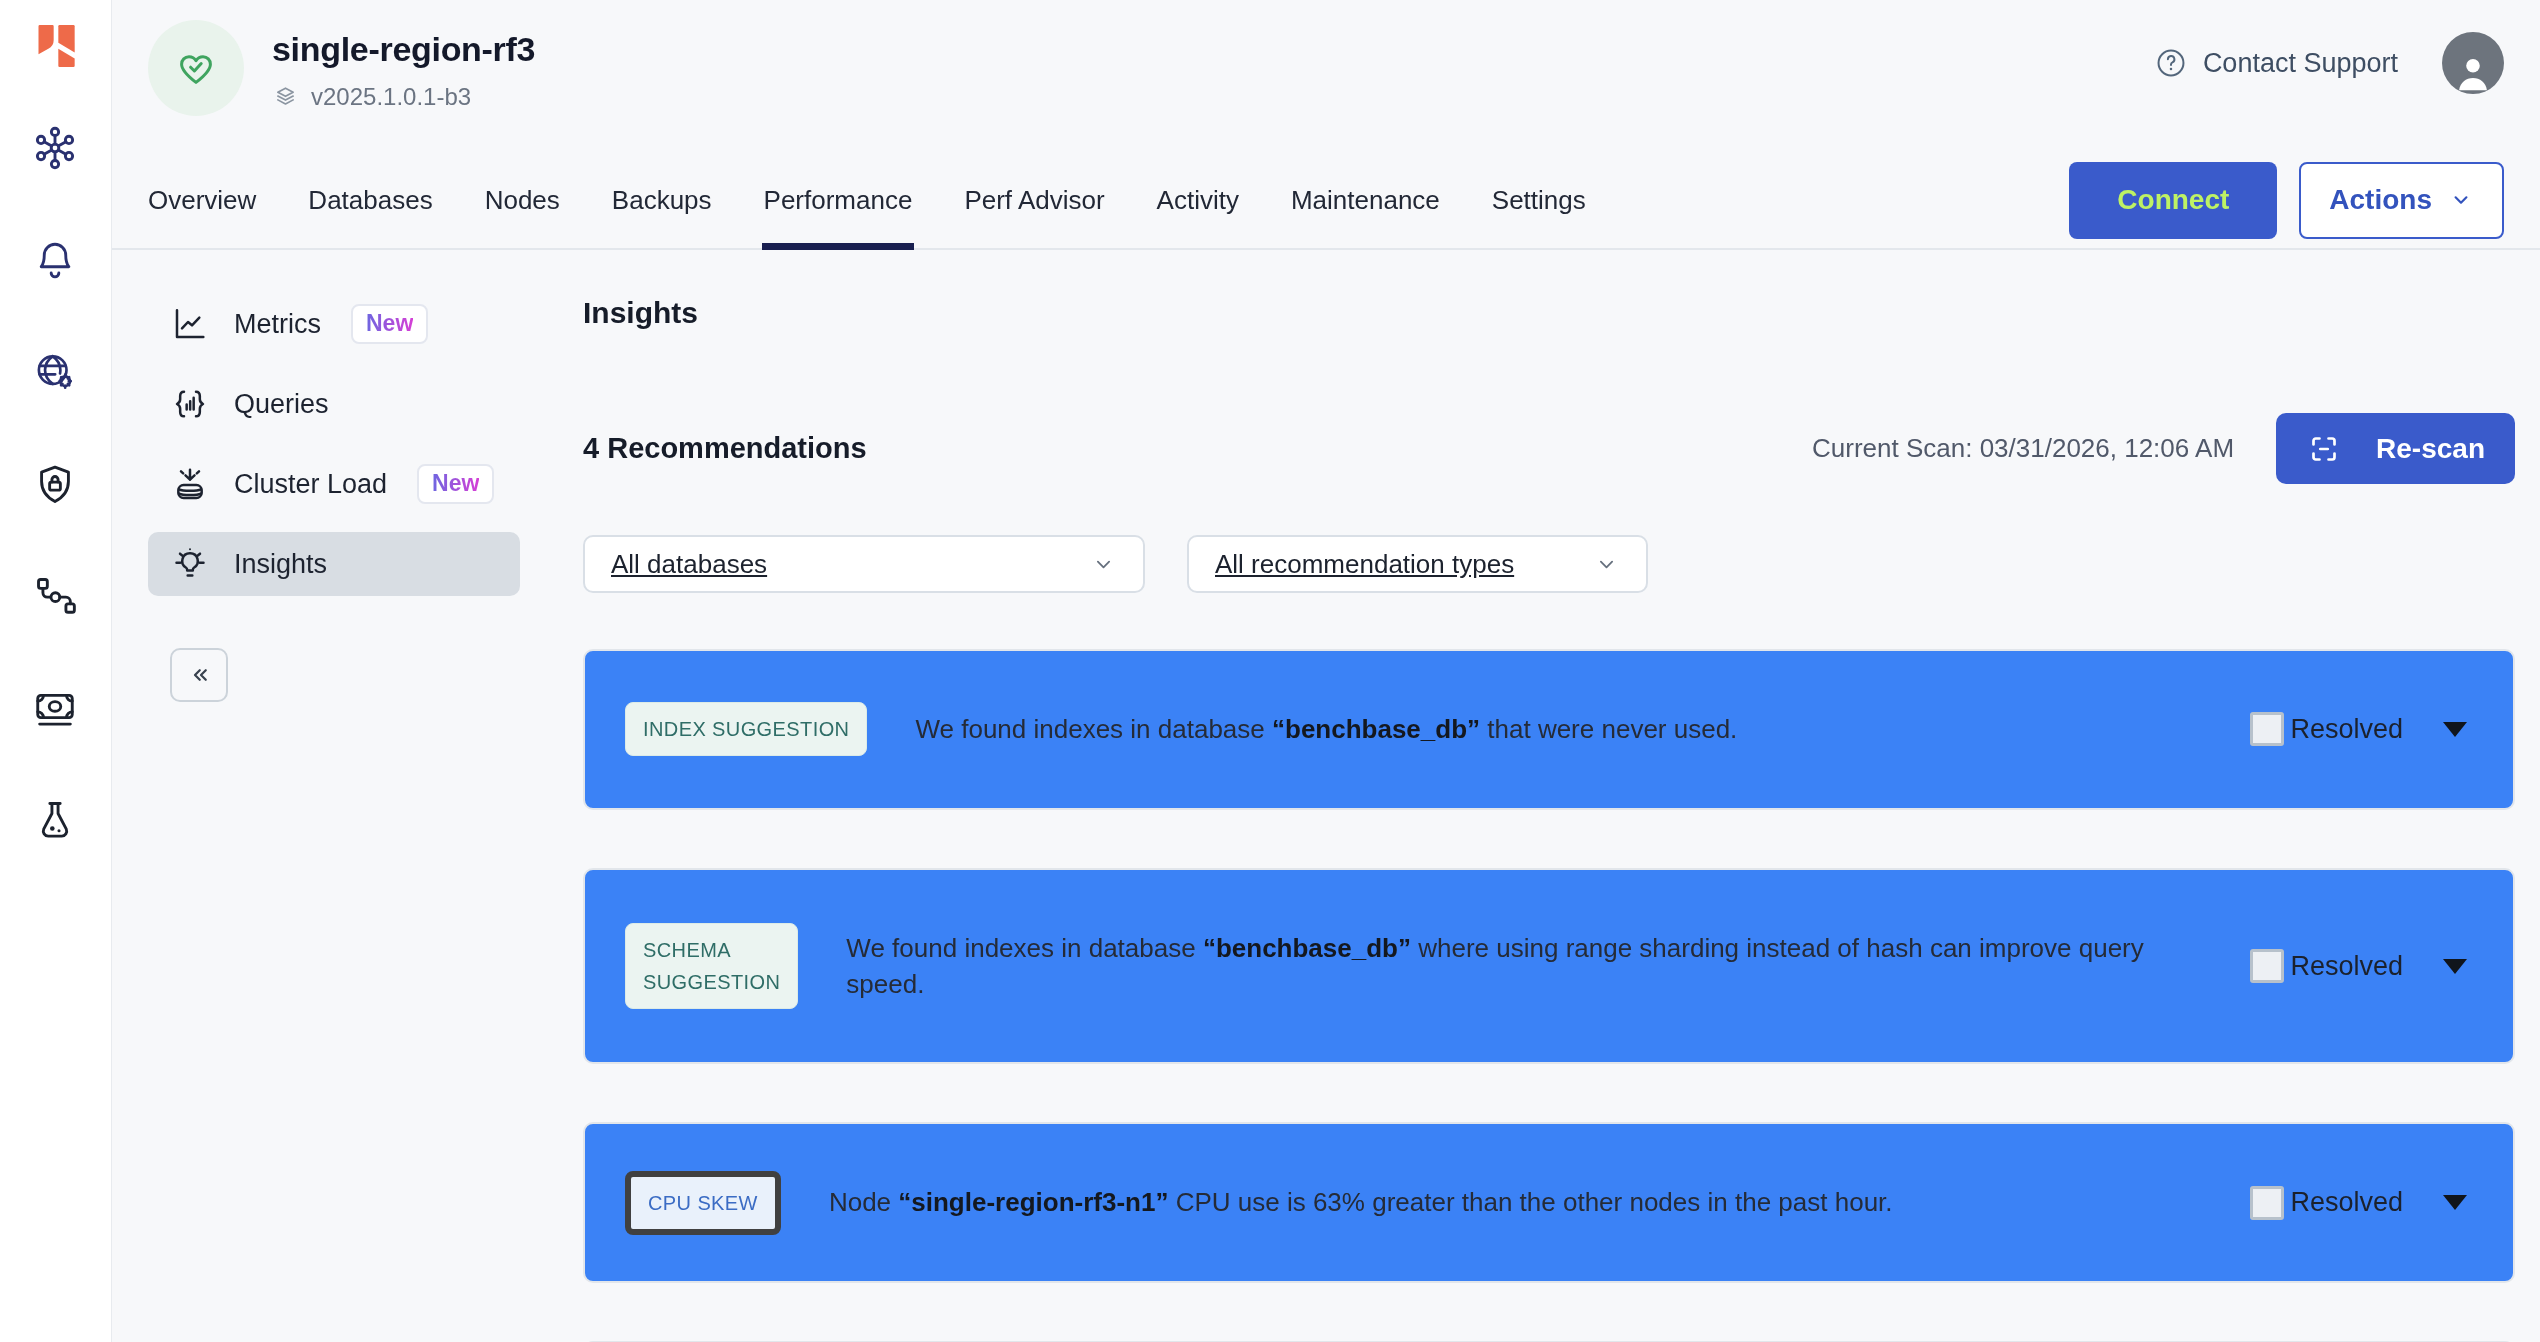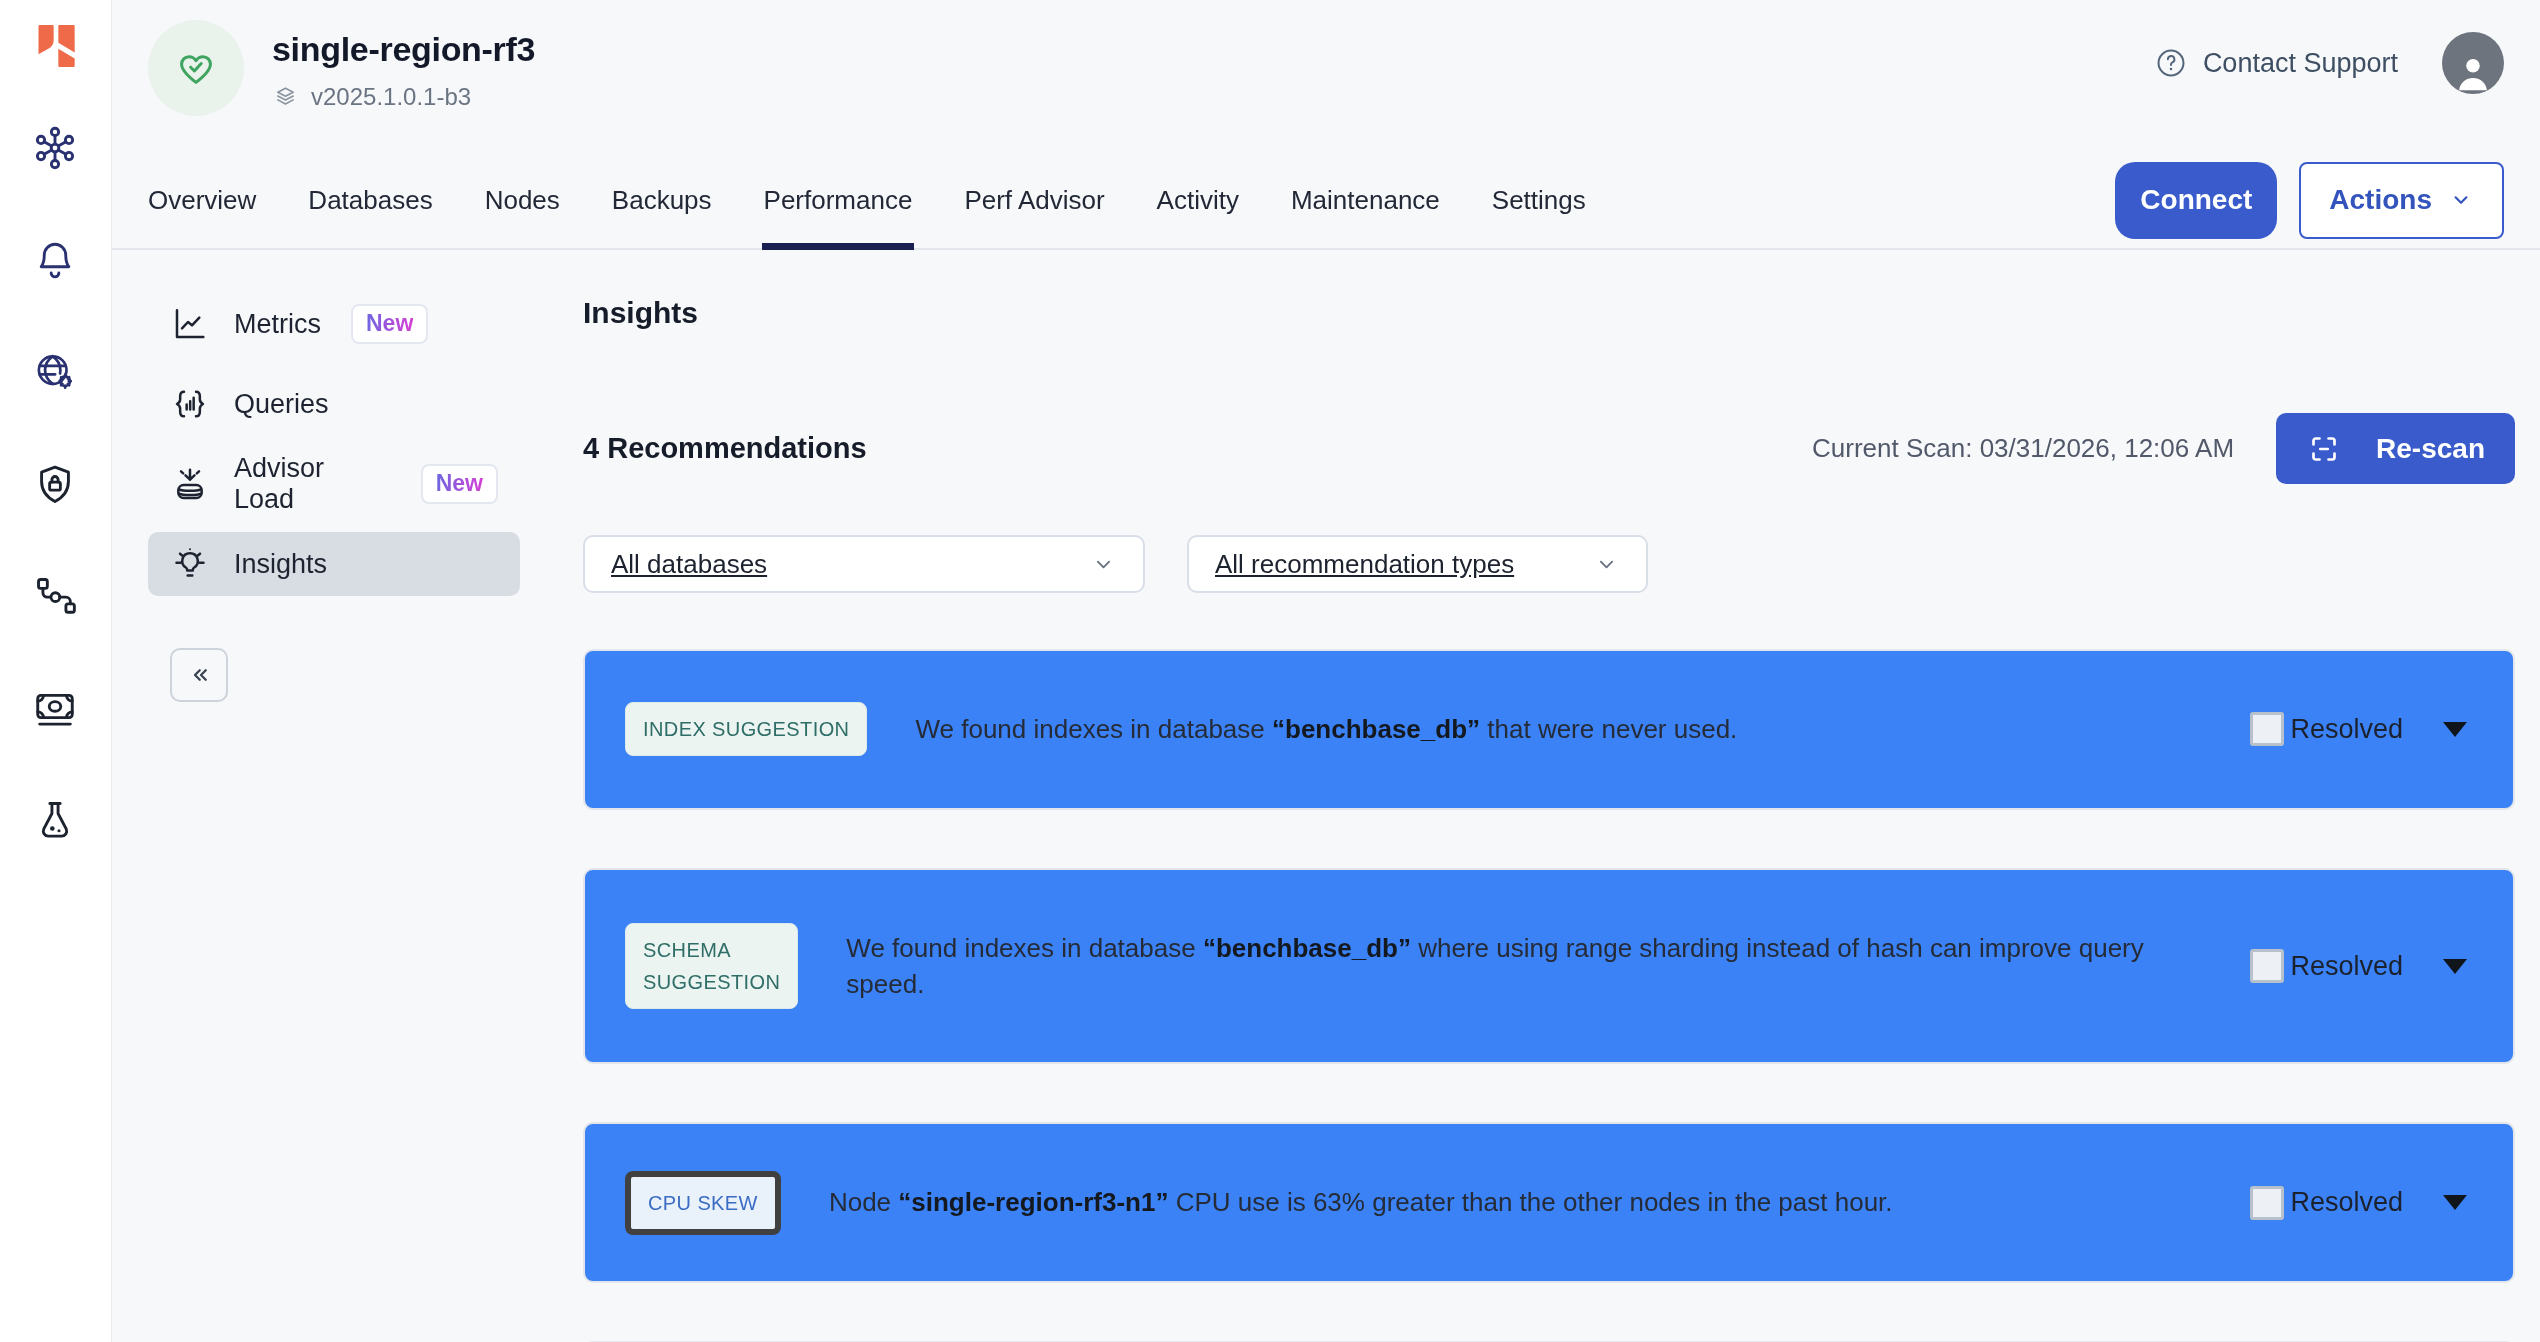--- a/index.html
+++ b/index.html
@@ -69,22 +69,22 @@
   }
   .tab:first-child { padding-left: 0; }
   .tab.active { font-weight: 500; }
   .tab.active::after {
     content: ""; position: absolute; left: 24px; right: 24px; bottom: -2px;
     height: 7px; background: #191f50;
   }
   .tab.active:first-child::after { left: 0; }
   .tabrow-actions { display: flex; gap: 22px; align-items: center; }
   .btn-connect {
-    height: 77px; padding: 0 25px; border: none; border-radius: 20px;
-    background: #3a5bcb; color: #ffffff; font-family: inherit; font-size: 28px;
+    height: 77px; padding: 0 48px; border: none; border-radius: 8px;
+    background: #3a5bcb; color: #bef264; font-family: inherit; font-size: 28px;
     font-weight: 700; cursor: pointer;
   }
   .btn-actions {
     height: 77px; padding: 0 28px; border: 2px solid #3a5bcb; border-radius: 8px;
     background: #fff; color: #3353bd; font-family: inherit; font-size: 28px;
     font-weight: 700; cursor: pointer; display: flex; align-items: center; gap: 16px;
   }
   .btn-actions svg { width: 26px; height: 26px; }
 
   
@@ -318,21 +318,21 @@
             <path d="M10 15.3v-3M12.1 15.3v-5M14.2 15.3v-7"></path>
           </svg>
           <span>Queries</span>
         </button>
         <button class="subnav-item">
           <svg viewBox="0 0 24 24" fill="none" stroke="currentColor" stroke-width="1.5" stroke-linecap="round" stroke-linejoin="round">
             <path d="M12 3.4v6M9.3 6.8 12 9.4l2.7-2.6M6.6 4.4l1.3 1.2M17.4 4.4l-1.3 1.2"></path>
             <rect x="5" y="12.6" width="14" height="7.8" rx="3.2"></rect>
             <path d="M5.4 15.2c2.2 1.1 11 1.1 13.2 0M5.4 17.8c2.2 1.1 11 1.1 13.2 0"></path>
           </svg>
-          <span>Advisor Load</span>
+          <span>Cluster Load</span>
           <span class="new-pill"><span class="new-text">New</span></span>
         </button>
         <button class="subnav-item selected">
           <svg viewBox="0 0 24 24" fill="none" stroke="currentColor" stroke-width="1.5" stroke-linecap="round" stroke-linejoin="round">
             <path d="M12 5.6a4.6 4.6 0 0 1 2.5 8.5c-.5.3-.8.8-.8 1.4v.4h-3.4v-.4c0-.6-.3-1.1-.8-1.4A4.6 4.6 0 0 1 12 5.6Z"></path>
             <path d="M10.6 18.9h2.8M3.9 11.2h2.2M17.9 11.2h2.2M6 5.8l1.5 1.2M18 5.8l-1.5 1.2"></path>
             <circle cx="12" cy="3.1" r="0.6" fill="currentColor" stroke="none"></circle>
           </svg>
           <span>Insights</span>
         </button>

